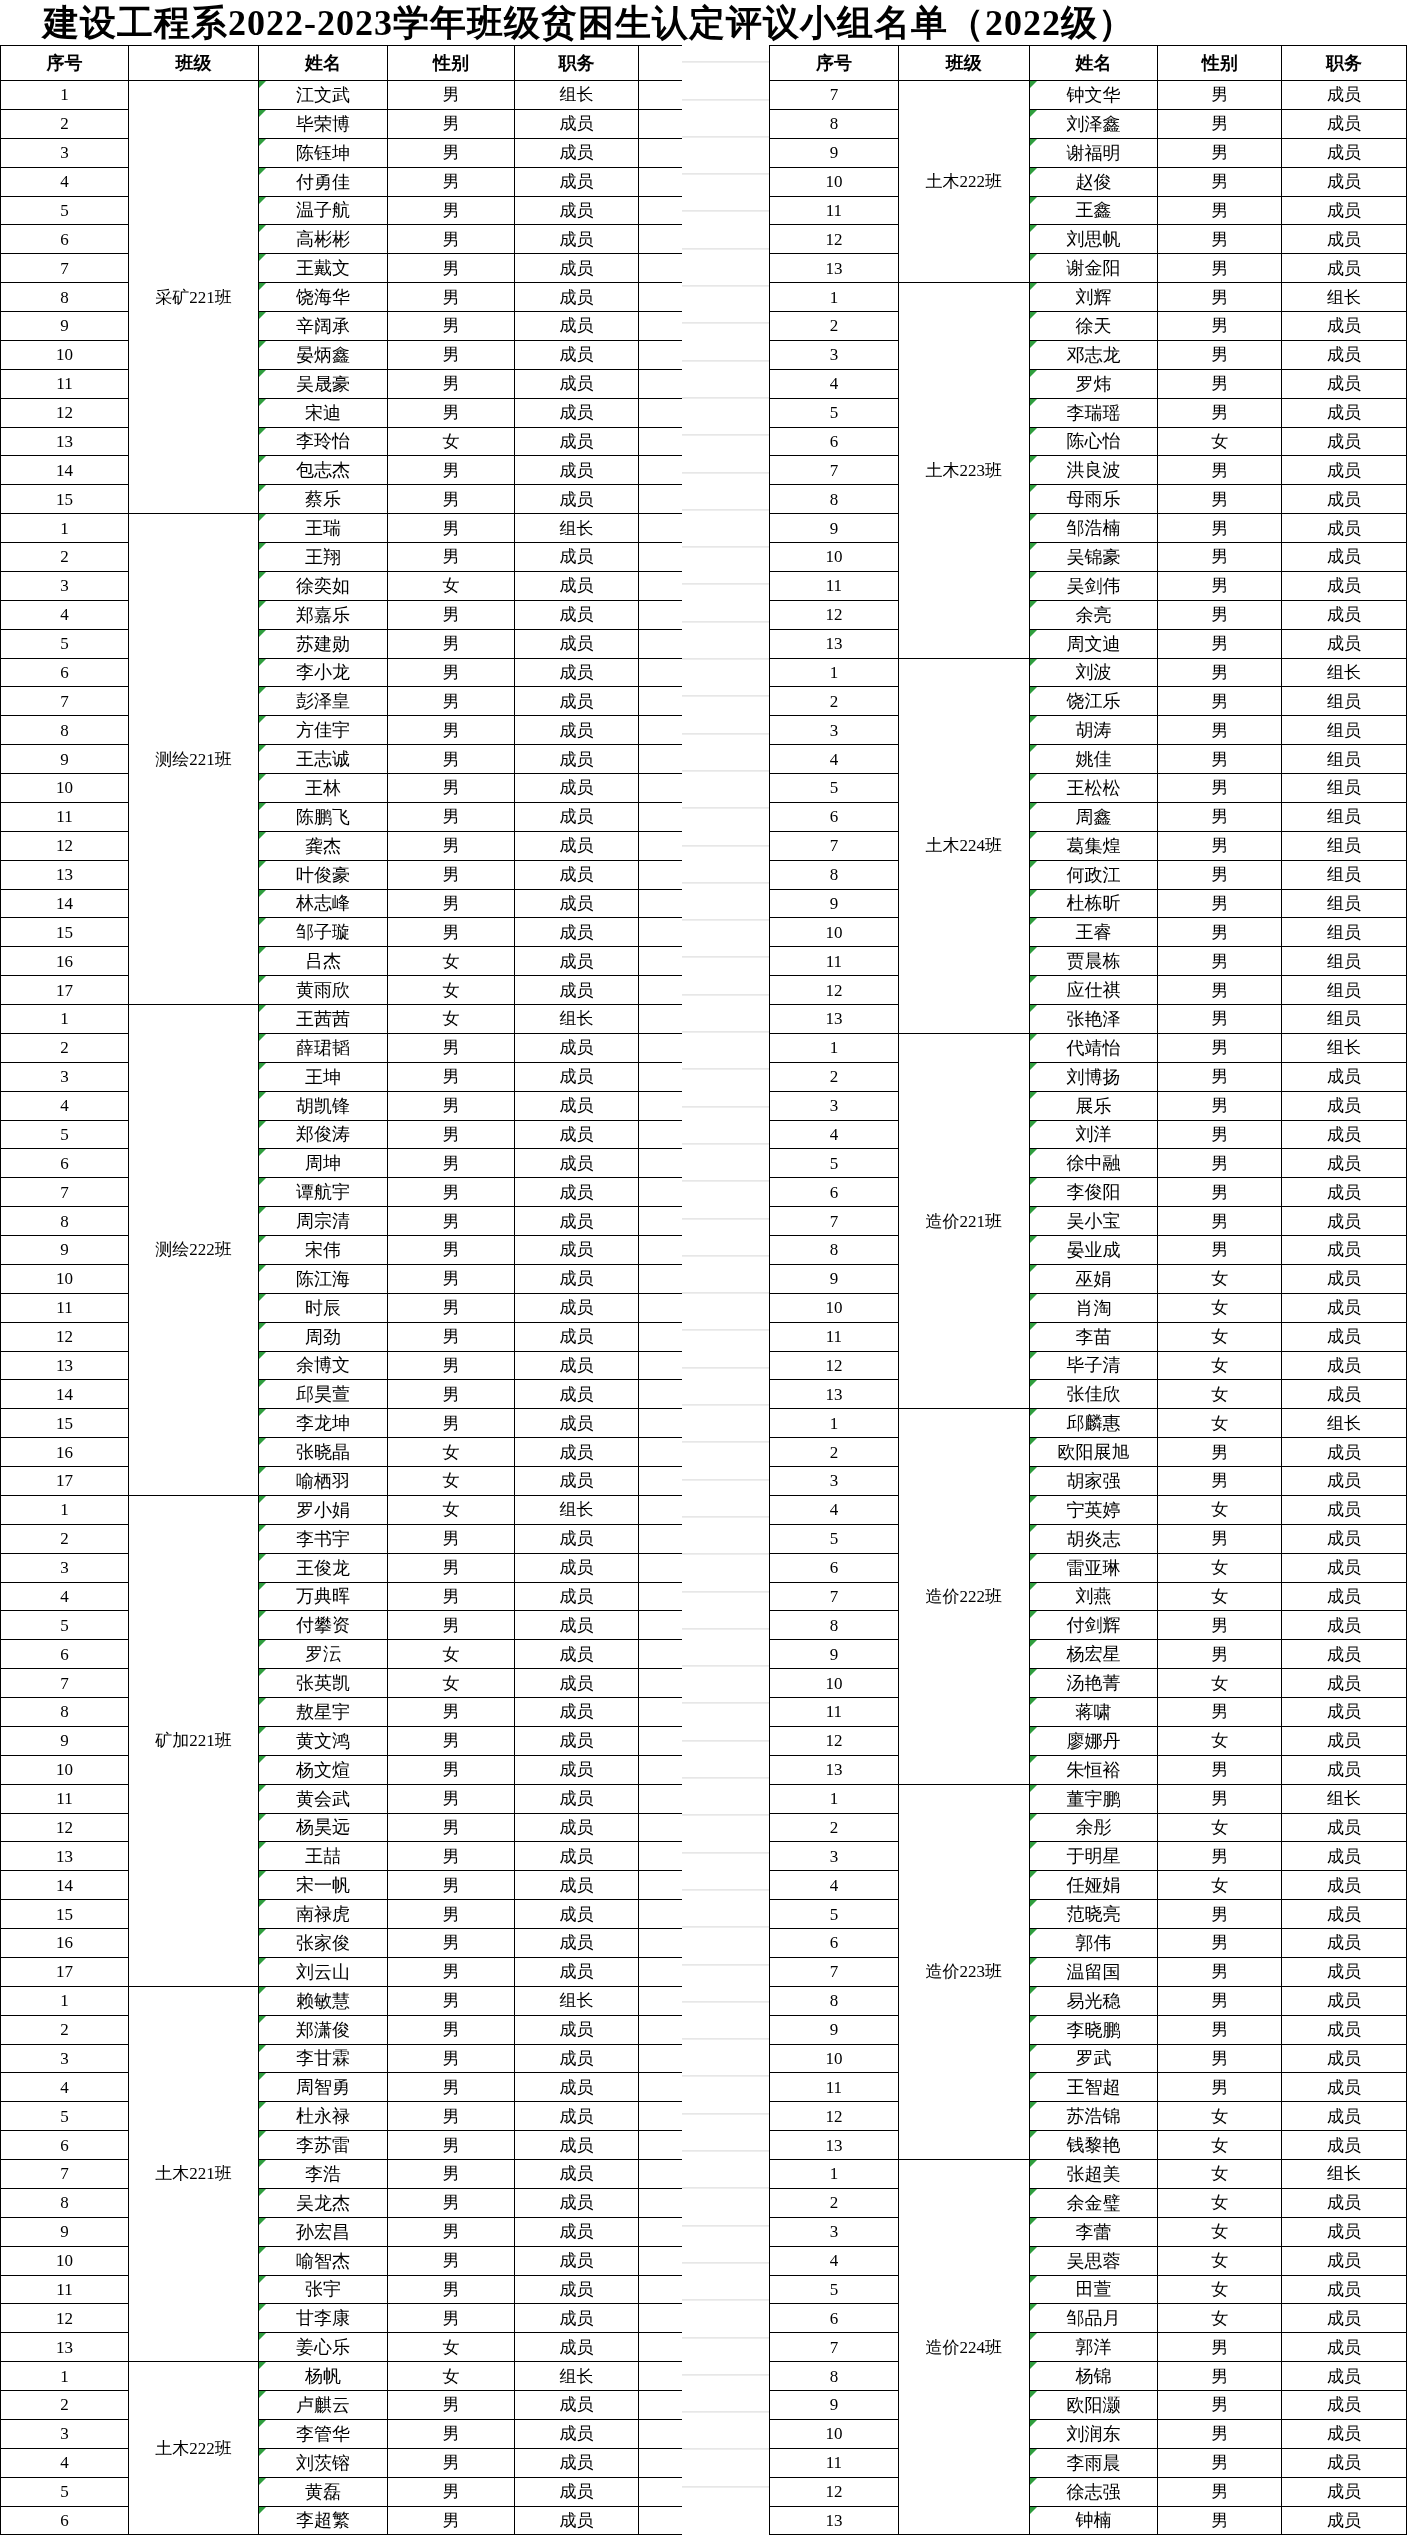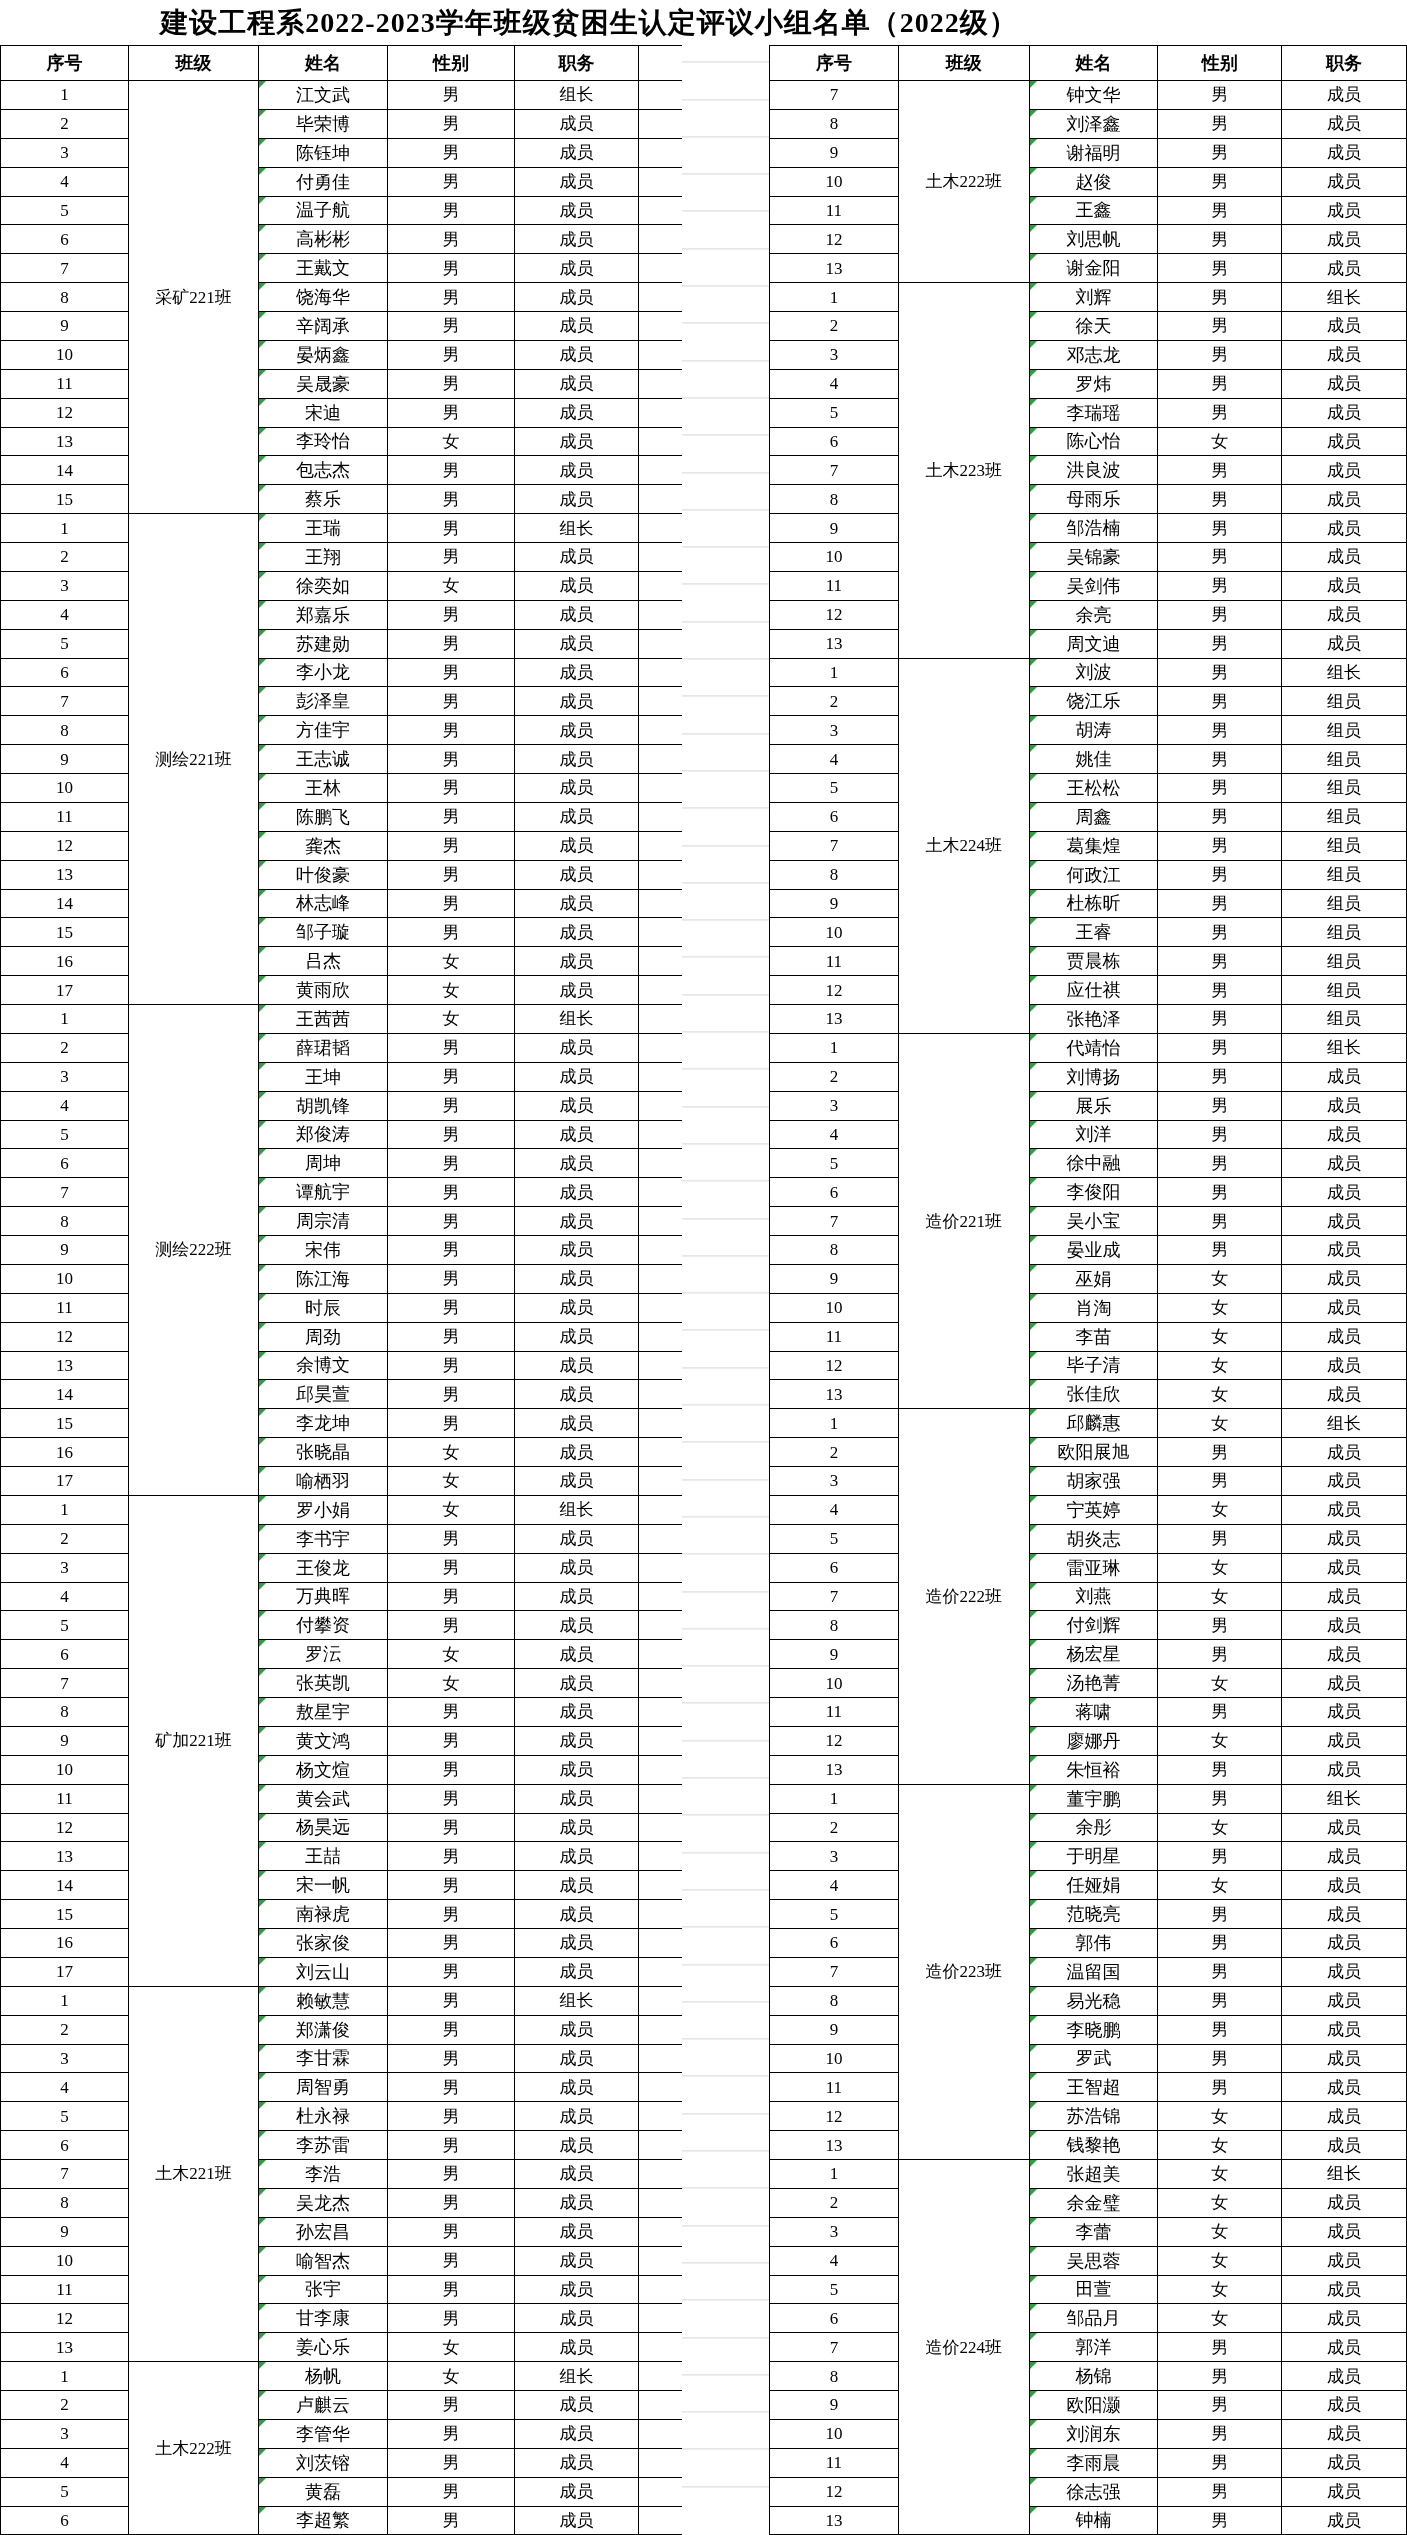--- a/index.html
+++ b/index.html
@@ -2,21 +2,21 @@
 <html><head>
 <meta charset="utf-8">
 <style>
   html,body{margin:0;padding:0;}
   body{
     width:1407px;height:2535px;position:relative;background:#ffffff;
     font-family:"Liberation Serif","DejaVu Serif",serif;color:#000;
   }
   .title{
     position:absolute;top:0;left:0;width:1178px;height:45px;line-height:46px;
-    text-align:center;font-weight:bold;font-size:28px;letter-spacing:1px;white-space:nowrap;
+    text-align:center;font-weight:bold;font-size:36px;letter-spacing:1px;white-space:nowrap;
   }
   .tbl-left{position:absolute;top:45px;left:0;}
   .tbl-right{position:absolute;top:45px;left:769px;}
   .gap{
     position:absolute;top:45px;left:682px;width:87px;height:2490px;
     background-image:repeating-linear-gradient(to bottom,#ffffff 0px,#ffffff 36.3px,#d6d6d6 36.3px,#d6d6d6 37.3px);
     background-position:0 -19.6px;
   }
   table{border-collapse:collapse;table-layout:fixed;}
   th,td{

